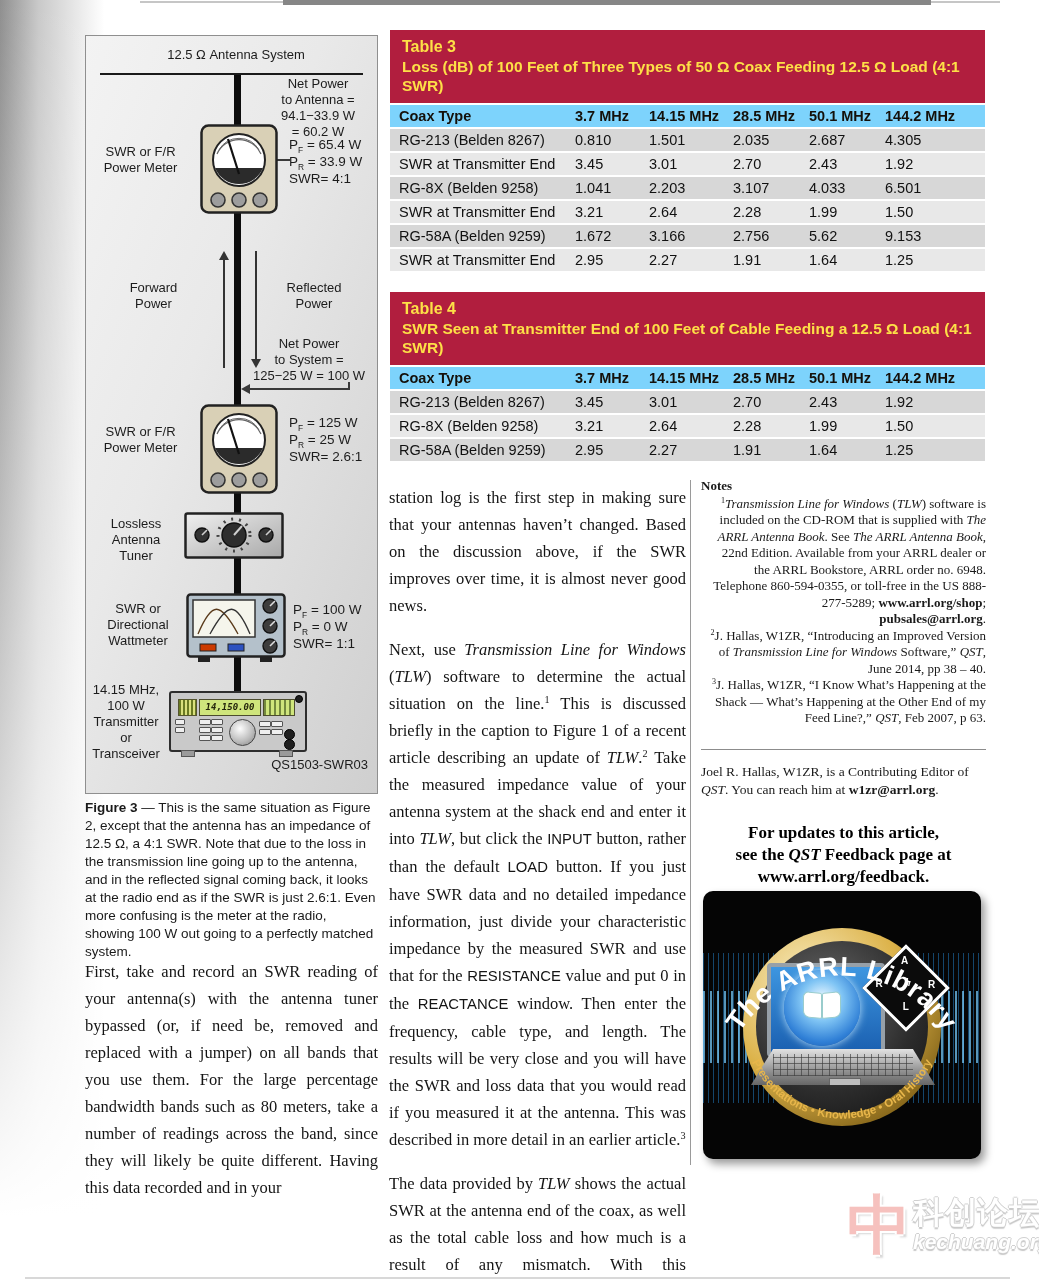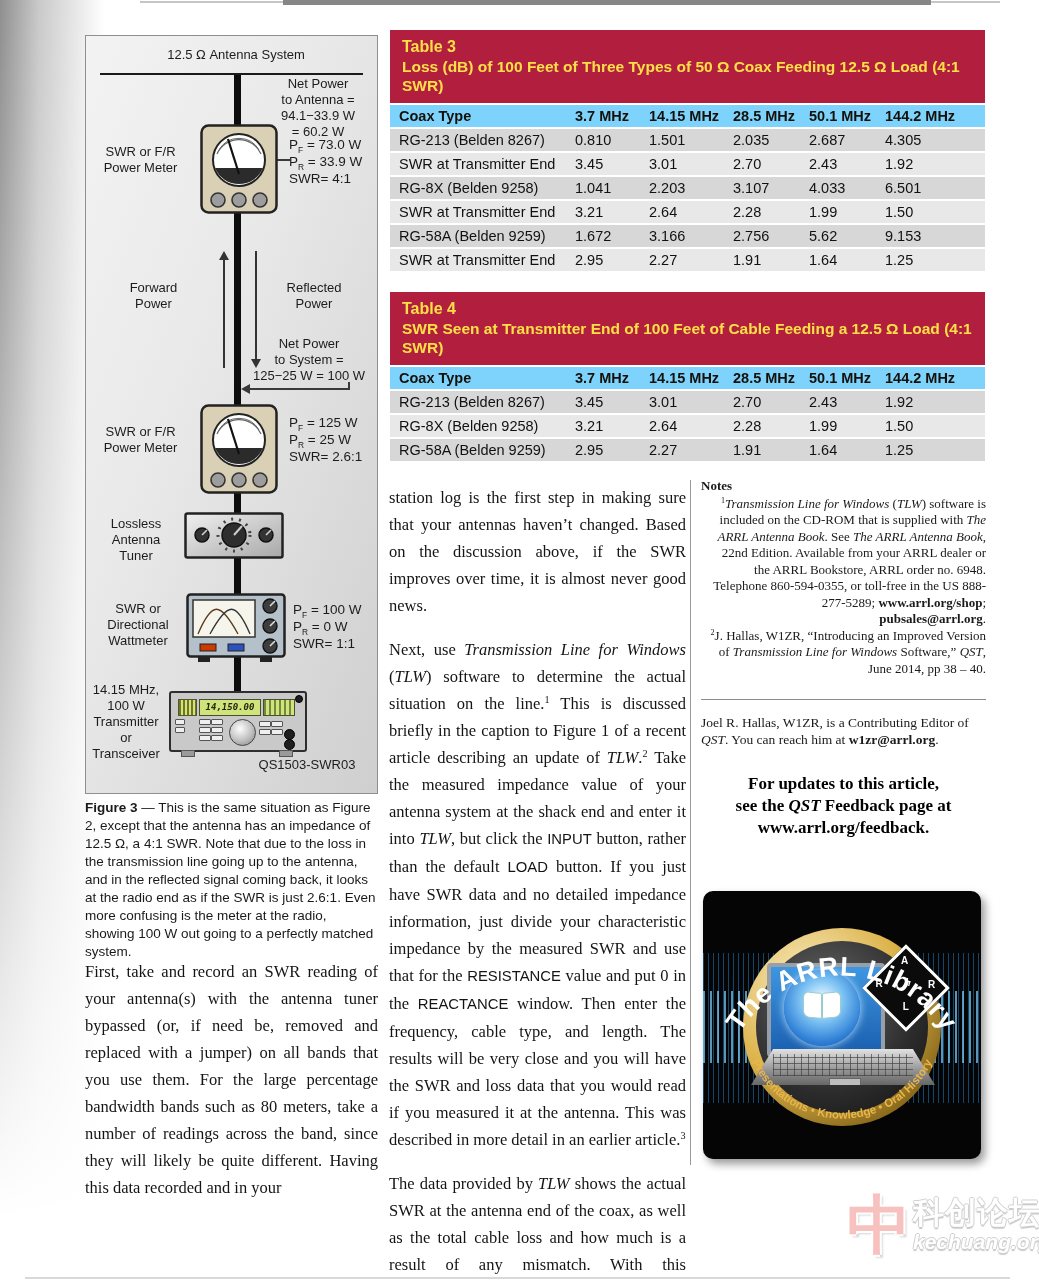--- a/index.html
+++ b/index.html
@@ -159,21 +159,21 @@
       <path d="M17,30 A24,24 0 0,1 61,30" fill="none" stroke="#666" stroke-width="1.2"></path>
       <path d="M19,26 A23,23 0 0,1 59,26" fill="none" stroke="#666" stroke-width="1"></path>
       <line x1="39" y1="50" x2="28" y2="15" stroke="#111" stroke-width="2.2"></line>
       <circle cx="18" cy="76" r="7" fill="#9d9d9d" stroke="#333" stroke-width="1.6"></circle>
       <circle cx="39" cy="76" r="7" fill="#9d9d9d" stroke="#333" stroke-width="1.6"></circle>
       <circle cx="60" cy="76" r="7" fill="#9d9d9d" stroke="#333" stroke-width="1.6"></circle>
     </svg>
     <div class="figlabel preline" style="left:2px;top:108px;width:105px;">SWR or F/R
 Power Meter</div>
     <div class="mvals" style="left:203px;top:100px;">
-      <div><span>P</span><sub>F</sub><span> = 73.0 W</span></div>
+      <div><span>P</span><sub>F</sub><span> = 65.4 W</span></div>
       <div><span>P</span><sub>R</sub><span> = 33.9 W</span></div>
       <div><span>SWR= 4:1</span></div>
     </div>
 
     <div class="vline" style="left:137px;top:224px;height:108px;"></div>
     <div class="tri-up" style="left:133px;top:215px;"></div>
     <div class="vline" style="left:169px;top:215px;height:108px;"></div>
     <div class="tri-down" style="left:165px;top:323px;"></div>
     <div class="figlabel preline" style="left:20px;top:244px;width:95px;">Forward
 Power</div>
@@ -272,21 +272,21 @@
       <div class="rk" style="left:113px;top:46px;"></div>
       <div class="rk" style="left:124px;top:2px;width:6px;height:6px;"></div>
       <div class="foot" style="left:10px;"></div>
         <div class="foot" style="left:108px;"></div>
     </div>
     <div class="figlabel preline" style="left:0px;top:646px;width:80px;">14.15 MHz,
 100 W
 Transmitter
 or
 Transceiver</div>
-    <div class="figlabel" style="left:160px;top:721px;width:122px;">QS1503-SWR03</div>
+    <div class="figlabel" style="left:160px;top:721px;width:122px;text-align:right;">QS1503-SWR03</div>
   </div>
 
   <div class="abs" id="caption"><span class="bd">Figure 3</span><span> — This is the same situation as Figure 2, except that the antenna has an impedance of 12.5 Ω, a 4:1 SWR. Note that due to the loss in the transmission line going up to the antenna, and in the reflected signal coming back, it looks at the radio end as if the SWR is just 2.6:1. Even more confusing is the meter at the radio, showing 100 W out going to a perfectly matched system.</span></div>
 
   <div class="abs qtable" style="top:30px;">
     <div class="ttitle">
       <div class="tid">Table 3</div>
       <div class="ttxt">Loss (dB) of 100 Feet of Three Types of 50 Ω Coax Feeding 12.5 Ω Load (4:1 SWR)</div>
     </div>
     <div class="trow thead">
@@ -393,20 +393,21 @@
     <p><span>Next, use </span><span class="it">Transmission Line for Windows</span><span> (</span><span class="it">TLW</span><span>) software to determine the actual situation on the line.</span><sup>1</sup><span> This is discussed briefly in the caption to Figure 1 of a recent article describing an update of </span><span class="it">TLW</span><span>.</span><sup>2</sup><span> Take the measured impedance value of your antenna system at the shack end and enter it into </span><span class="it">TLW</span><span>, but click the </span><span class="ui">INPUT</span><span> button, rather than the default </span><span class="ui">LOAD</span><span> button. If you just have SWR data and no detailed impedance information, just divide your characteristic impedance by the measured SWR and use that for the </span><span class="ui">RESISTANCE</span><span> value and put 0 in the </span><span class="ui">REACTANCE</span><span> window. Then enter the frequency, cable type, and length. The results will be very close and you will have the SWR and loss data that you would read if you measured it at the antenna. This was described in more detail in an earlier article.</span><sup>3</sup></p>
     <p><span>The data provided by </span><span class="it">TLW</span><span> shows the actual SWR at the antenna end of the coax, as well as the total cable loss and how much is a result of any mismatch. With this information in hand, you are in a good position to understand what’s really happening throughout your antenna system.</span></p>
   </div>
 
   <div class="abs" id="colrule"></div>
 
   <div class="abs" id="rightcol">
     <p id="notes-title">Notes</p>
     <p class="note"><sup>1</sup><span class="it">Transmission Line for Windows</span><span> (</span><span class="it">TLW</span><span>) software is included on the CD-ROM that is supplied with </span><span class="it">The ARRL Antenna Book</span><span>. See </span><span class="it">The ARRL Antenna Book</span><span>, 22nd Edition. Available from your ARRL dealer or the ARRL Bookstore, ARRL order no. 6948. Telephone 860-594-0355, or toll-free in the US 888-277-5289; </span><span class="bd">www.arrl.org/shop</span><span>; </span><span class="bd">pubsales@arrl.org</span><span>.</span></p>
     <p class="note"><sup>2</sup><span>J. Hallas, W1ZR, “Introducing an Improved Version of </span><span class="it">Transmission Line for Windows</span><span> Software,” </span><span class="it">QST</span><span>, June 2014, pp 38 – 40.</span></p>
+    <p class="note"><sup>3</sup><span>J. Hallas, W1ZR, “I Know What’s Happening at the Shack — What’s Happening at the Other End of my Feed Line?,” </span><span class="it">QST</span><span>, Feb 2007, p 63.</span></p>
     <hr id="bio-rule">
     <p id="bio"><span>Joel R. Hallas, W1ZR, is a Contributing Editor of </span><span class="it">QST</span><span>. You can reach him at </span><span class="bd">w1zr@arrl.org</span><span>.</span></p>
     <p id="feedback" class="preline"><span class="bd">For updates to this article,
 see the </span><span class="it bd">QST</span><span class="bd"> Feedback page at
 </span><span class="bd">www.arrl.org/feedback.</span></p>
   </div>
 
   <div class="abs" id="arrl-logo">
     <div class="waves1"></div>
     <div class="waves2"></div>

